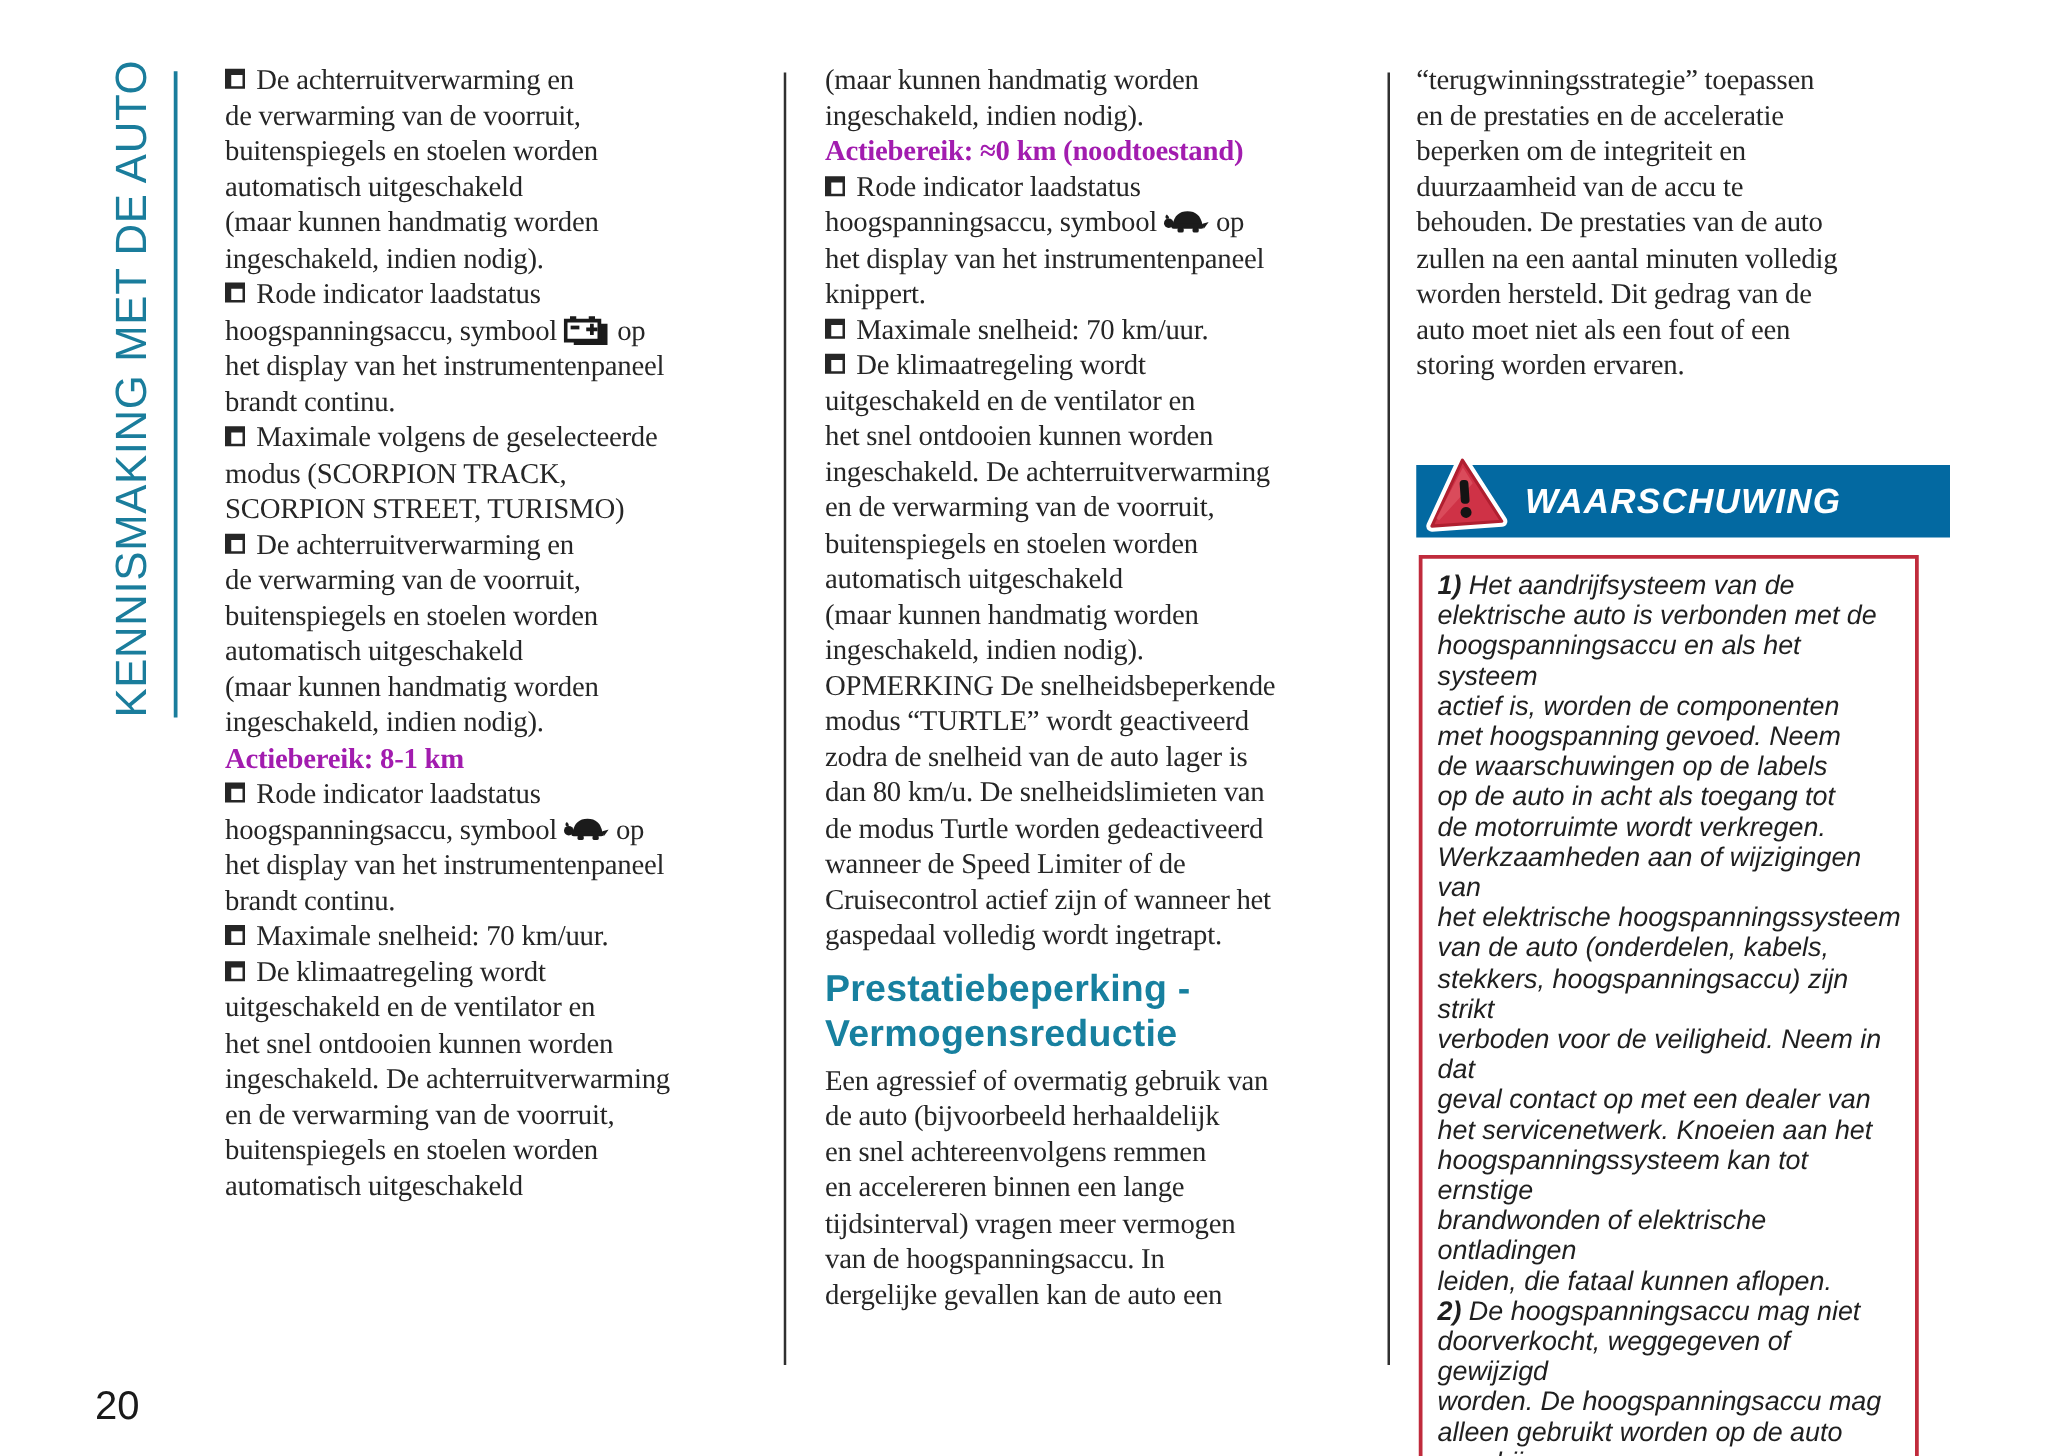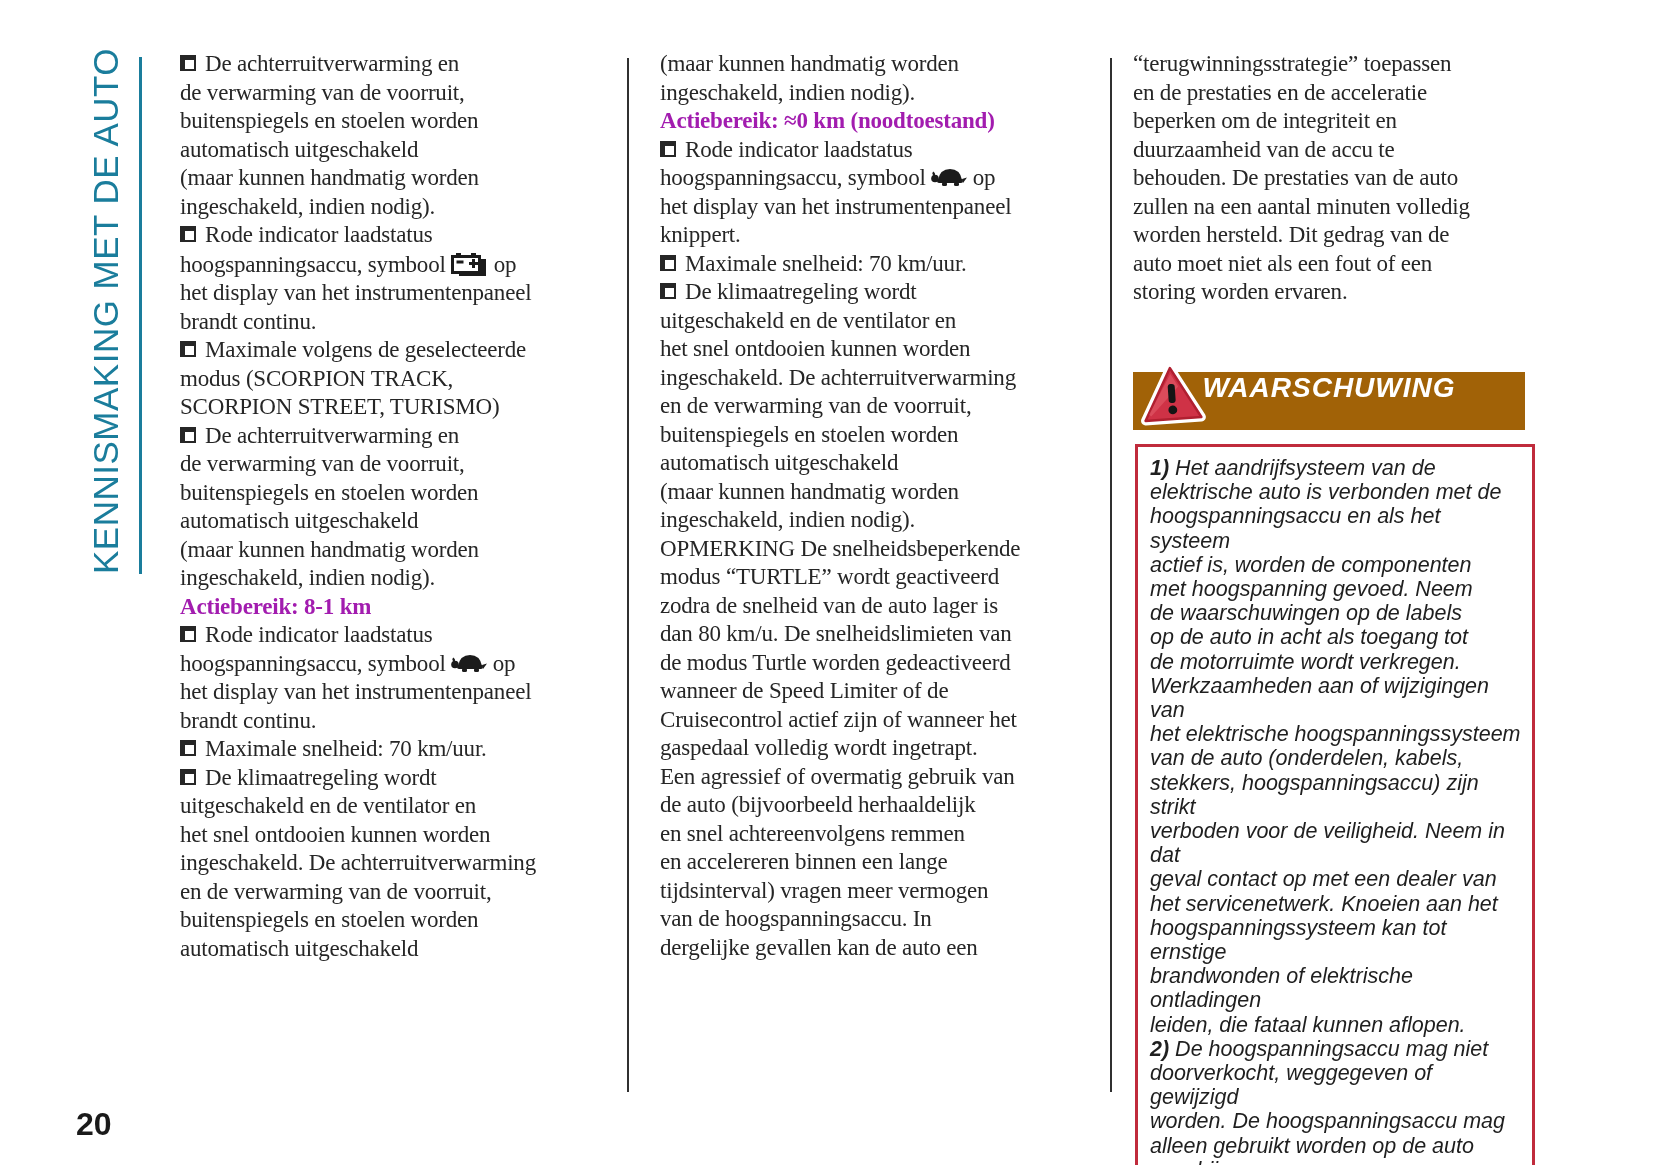--- a/index.html
+++ b/index.html
@@ -29,35 +29,35 @@
     margin:11px 0 5px 0;font-size:30px;line-height:36px;font-weight:bold;
     letter-spacing:0.2px;color:#17809f;white-space:pre-line;
   }
   .bullet{
     display:inline-block;width:9px;height:9px;margin-right:9px;
     border:2px solid #262626;border-top-width:5px;border-left-width:5px;
   }
   .inline-icon{display:inline-block;vertical-align:-5px;}
   
   .warn-banner{
-    position:absolute;left:1133px;top:372px;width:392px;height:58px;background:#a16207;
-    display:flex;align-items:flex-start;justify-content:center;
+    position:absolute;left:1133px;top:372px;width:427px;height:58px;background:#0369a1;
+    display:flex;align-items:center;justify-content:center;
   }
   .warn-banner .title{
     color:#ffffff;font-weight:bold;font-style:italic;font-size:28px;letter-spacing:1px;
   }
   .warn-triangle{position:absolute;left:1136px;top:361px;transform:rotate(-4deg);}
   
   .warn-box{
     position:absolute;left:1135px;top:444px;width:400px;box-sizing:border-box;
     border:3px solid #c02b3c;padding:9px 10px 10px 12px;
     font-style:italic;font-size:21.5px;line-height:24.2px;color:#1f1f1f;white-space:pre-line;
   }
   .wnum{font-weight:bold;}
-  .page-number{position:absolute;left:76px;top:1106px;font-size:32px;font-weight:bold;color:#1a1a1a;letter-spacing:0;}
+  .page-number{position:absolute;left:76px;top:1106px;font-size:32px;font-weight:normal;color:#1a1a1a;letter-spacing:0;}
 </style>
 </head>
 <body>
 
 <div class="page">
 
   <div class="sidebar-title">KENNISMAKING MET DE AUTO</div>
   <div class="sidebar-rule"></div>
 
   <div class="vdiv vdiv1"></div>
@@ -141,20 +141,22 @@
 (maar kunnen handmatig worden
 ingeschakeld, indien nodig).</span></div>
     <div class="p">OPMERKING De snelheidsbeperkende
 modus “TURTLE” wordt geactiveerd
 zodra de snelheid van de auto lager is
 dan 80 km/u. De snelheidslimieten van
 de modus Turtle worden gedeactiveerd
 wanneer de Speed Limiter of de
 Cruisecontrol actief zijn of wanneer het
 gaspedaal volledig wordt ingetrapt.</div>
+    <div class="section-heading">Prestatiebeperking -
+Vermogensreductie</div>
     <div class="p">Een agressief of overmatig gebruik van
 de auto (bijvoorbeeld herhaaldelijk
 en snel achtereenvolgens remmen
 en accelereren binnen een lange
 tijdsinterval) vragen meer vermogen
 van de hoogspanningsaccu. In
 dergelijke gevallen kan de auto een</div>
   </div>
 
   <div class="col col3">

